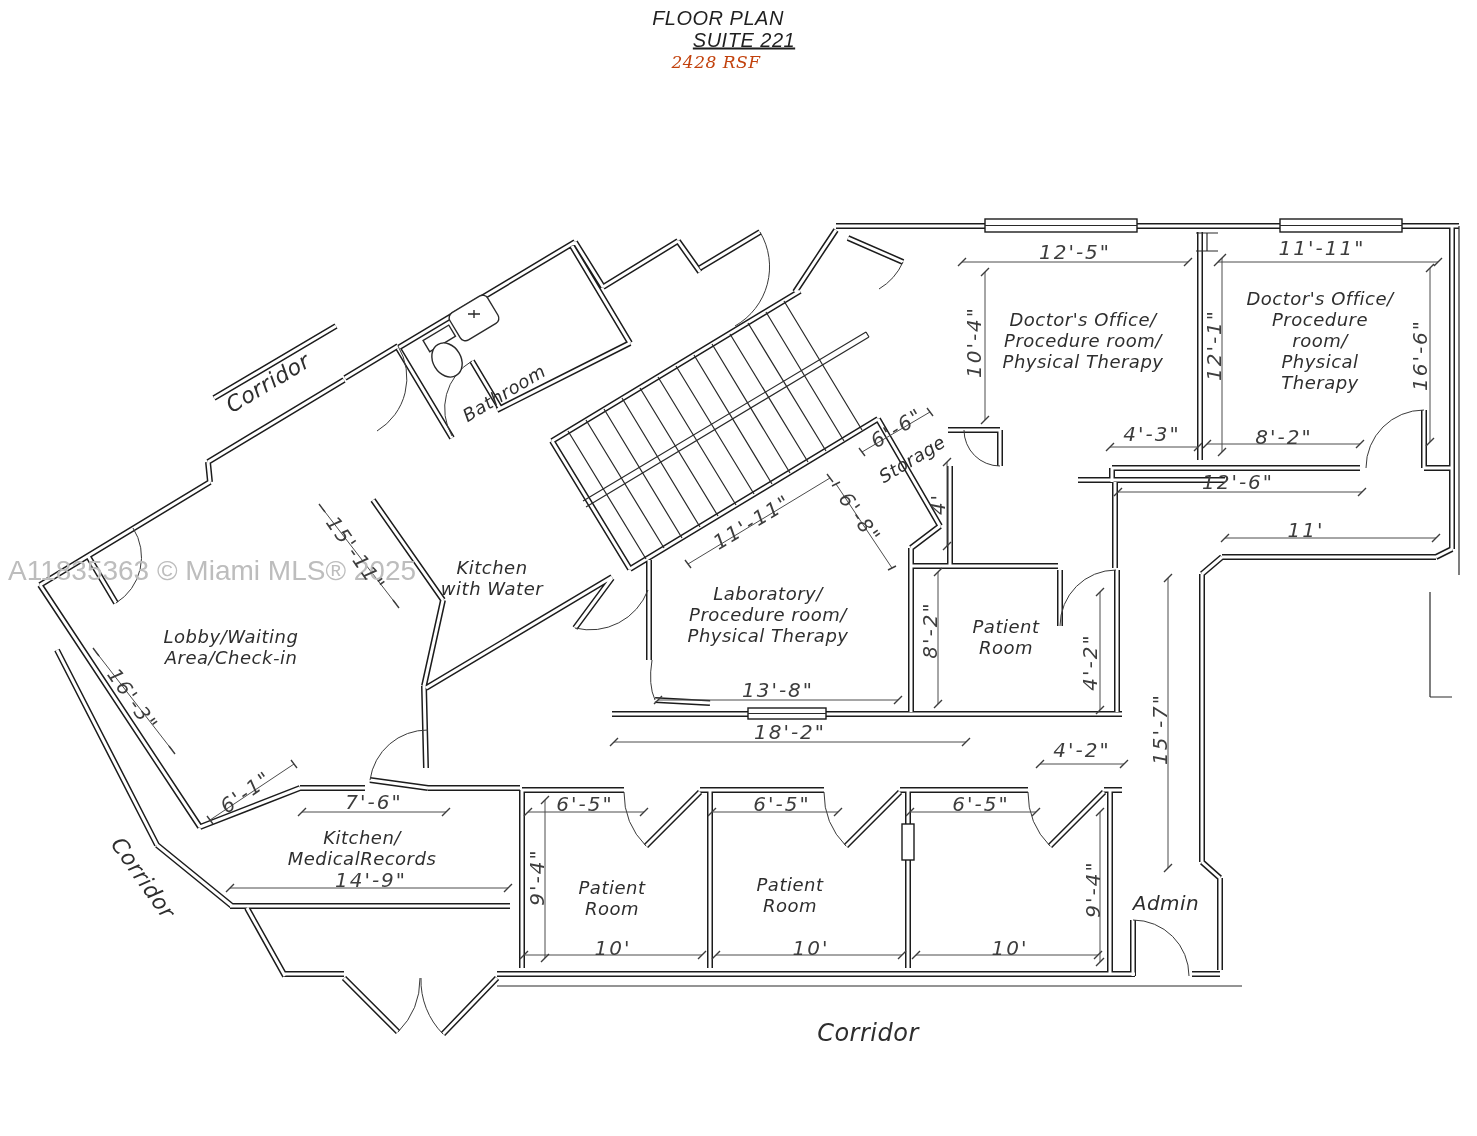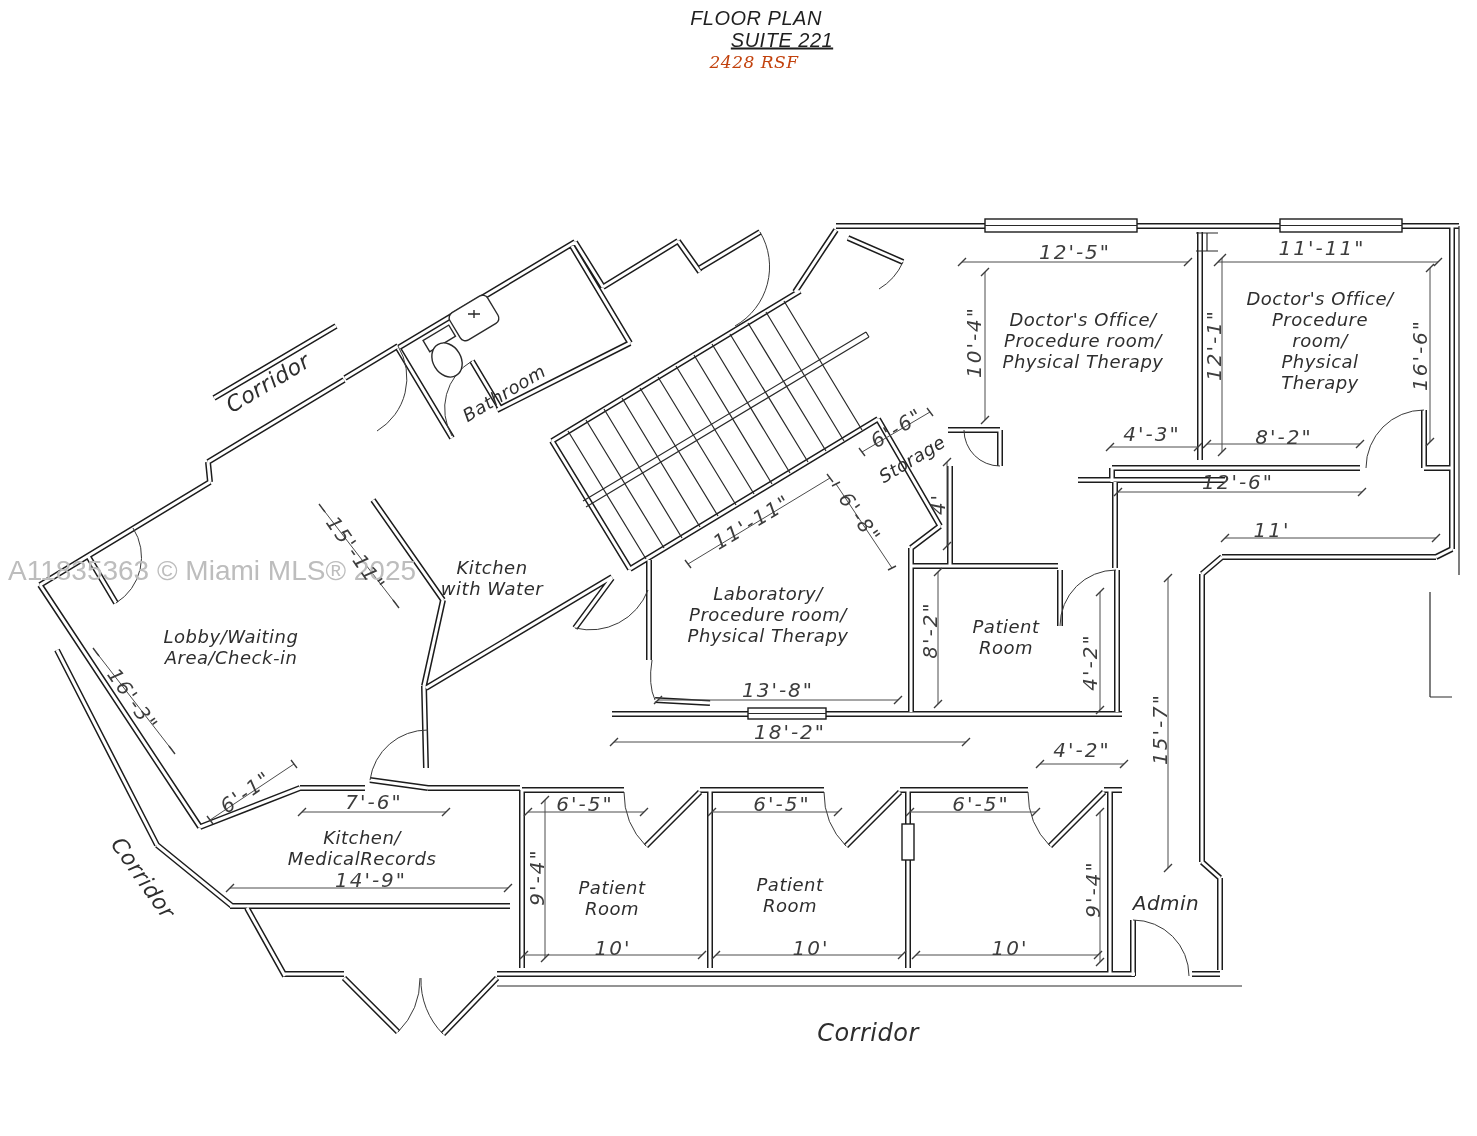--- a/index.html
+++ b/index.html
@@ -12,21 +12,21 @@
   .arc{fill:none;stroke:#3a3a3a;stroke-width:1;}
   .dimln{fill:none;stroke:#4c4c4c;stroke-width:1;}
   .tick{fill:none;stroke:#3c3c3c;stroke-width:1.4;}
   .winrect{fill:#fff;stroke:#1c1c1c;stroke-width:1.4;}
   .fix{fill:#fff;stroke:#2a2a2a;stroke-width:1.4;}
   .lbl,.dim,.wm,.ttl{position:absolute;transform:translate(-50%,-50%) rotate(var(--r,0deg));
       white-space:pre-line;text-align:center;line-height:1.3;color:#2e2e2e;}
   .lbl{font:italic 18px "DejaVu Sans",sans-serif;letter-spacing:.5px;}
   .dim{font:italic 20px "DejaVu Sans",sans-serif;letter-spacing:2px;color:#3d3d3d;}
   .wm{font:28px "Liberation Sans",sans-serif;color:#bdbdbd;transform:none;white-space:nowrap;}
-  .ttl{font:italic 20px "Liberation Sans",sans-serif;color:#1f1f1f;letter-spacing:.5px;margin-left:38px;}
+  .ttl{font:italic 20px "Liberation Sans",sans-serif;color:#1f1f1f;letter-spacing:.5px;}
   .ttl-serif{font:italic 17px "DejaVu Serif",serif;color:#c2410c;}
 </style>
 </head>
 <body>
 
 <div class="canvas">
 
   <svg class="plan-svg" width="1477" height="1136" viewBox="0 0 1477 1136">
 
     <defs>
@@ -184,21 +184,21 @@
   <div class="lbl" style="left:1166px;top:903px;font-size:20px">Admin</div>
 
   <div class="dim" style="left:1075px;top:252px;">12'-5"</div>
   <div class="dim" style="left:1322px;top:248px;">11'-11"</div>
   <div class="dim" style="left:974px;top:342px;--r:-90deg;">10'-4"</div>
   <div class="dim" style="left:1214px;top:345px;--r:-90deg;">12'-1"</div>
   <div class="dim" style="left:1420px;top:355px;--r:-90deg;">16'-6"</div>
   <div class="dim" style="left:1152px;top:434px;">4'-3"</div>
   <div class="dim" style="left:1284px;top:437px;">8'-2"</div>
   <div class="dim" style="left:1238px;top:482px;">12'-6"</div>
-  <div class="dim" style="left:1272px;top:530px;">11'</div>
+  <div class="dim" style="left:1306px;top:530px;">11'</div>
   <div class="dim" style="left:897px;top:428px;--r:-31deg;">6'-6"</div>
   <div class="dim" style="left:938px;top:504px;--r:-90deg;">4'</div>
   <div class="dim" style="left:860px;top:518px;--r:55deg;">6'-8"</div>
   <div class="dim" style="left:930px;top:630px;--r:-90deg;">8'-2"</div>
   <div class="dim" style="left:752px;top:522px;--r:-31deg;">11'-11"</div>
   <div class="dim" style="left:778px;top:690px;">13'-8"</div>
   <div class="dim" style="left:790px;top:732px;">18'-2"</div>
   <div class="dim" style="left:1090px;top:662px;--r:-90deg;">4'-2"</div>
   <div class="dim" style="left:1082px;top:750px;">4'-2"</div>
   <div class="dim" style="left:1160px;top:729px;--r:-90deg;">15'-7"</div>

